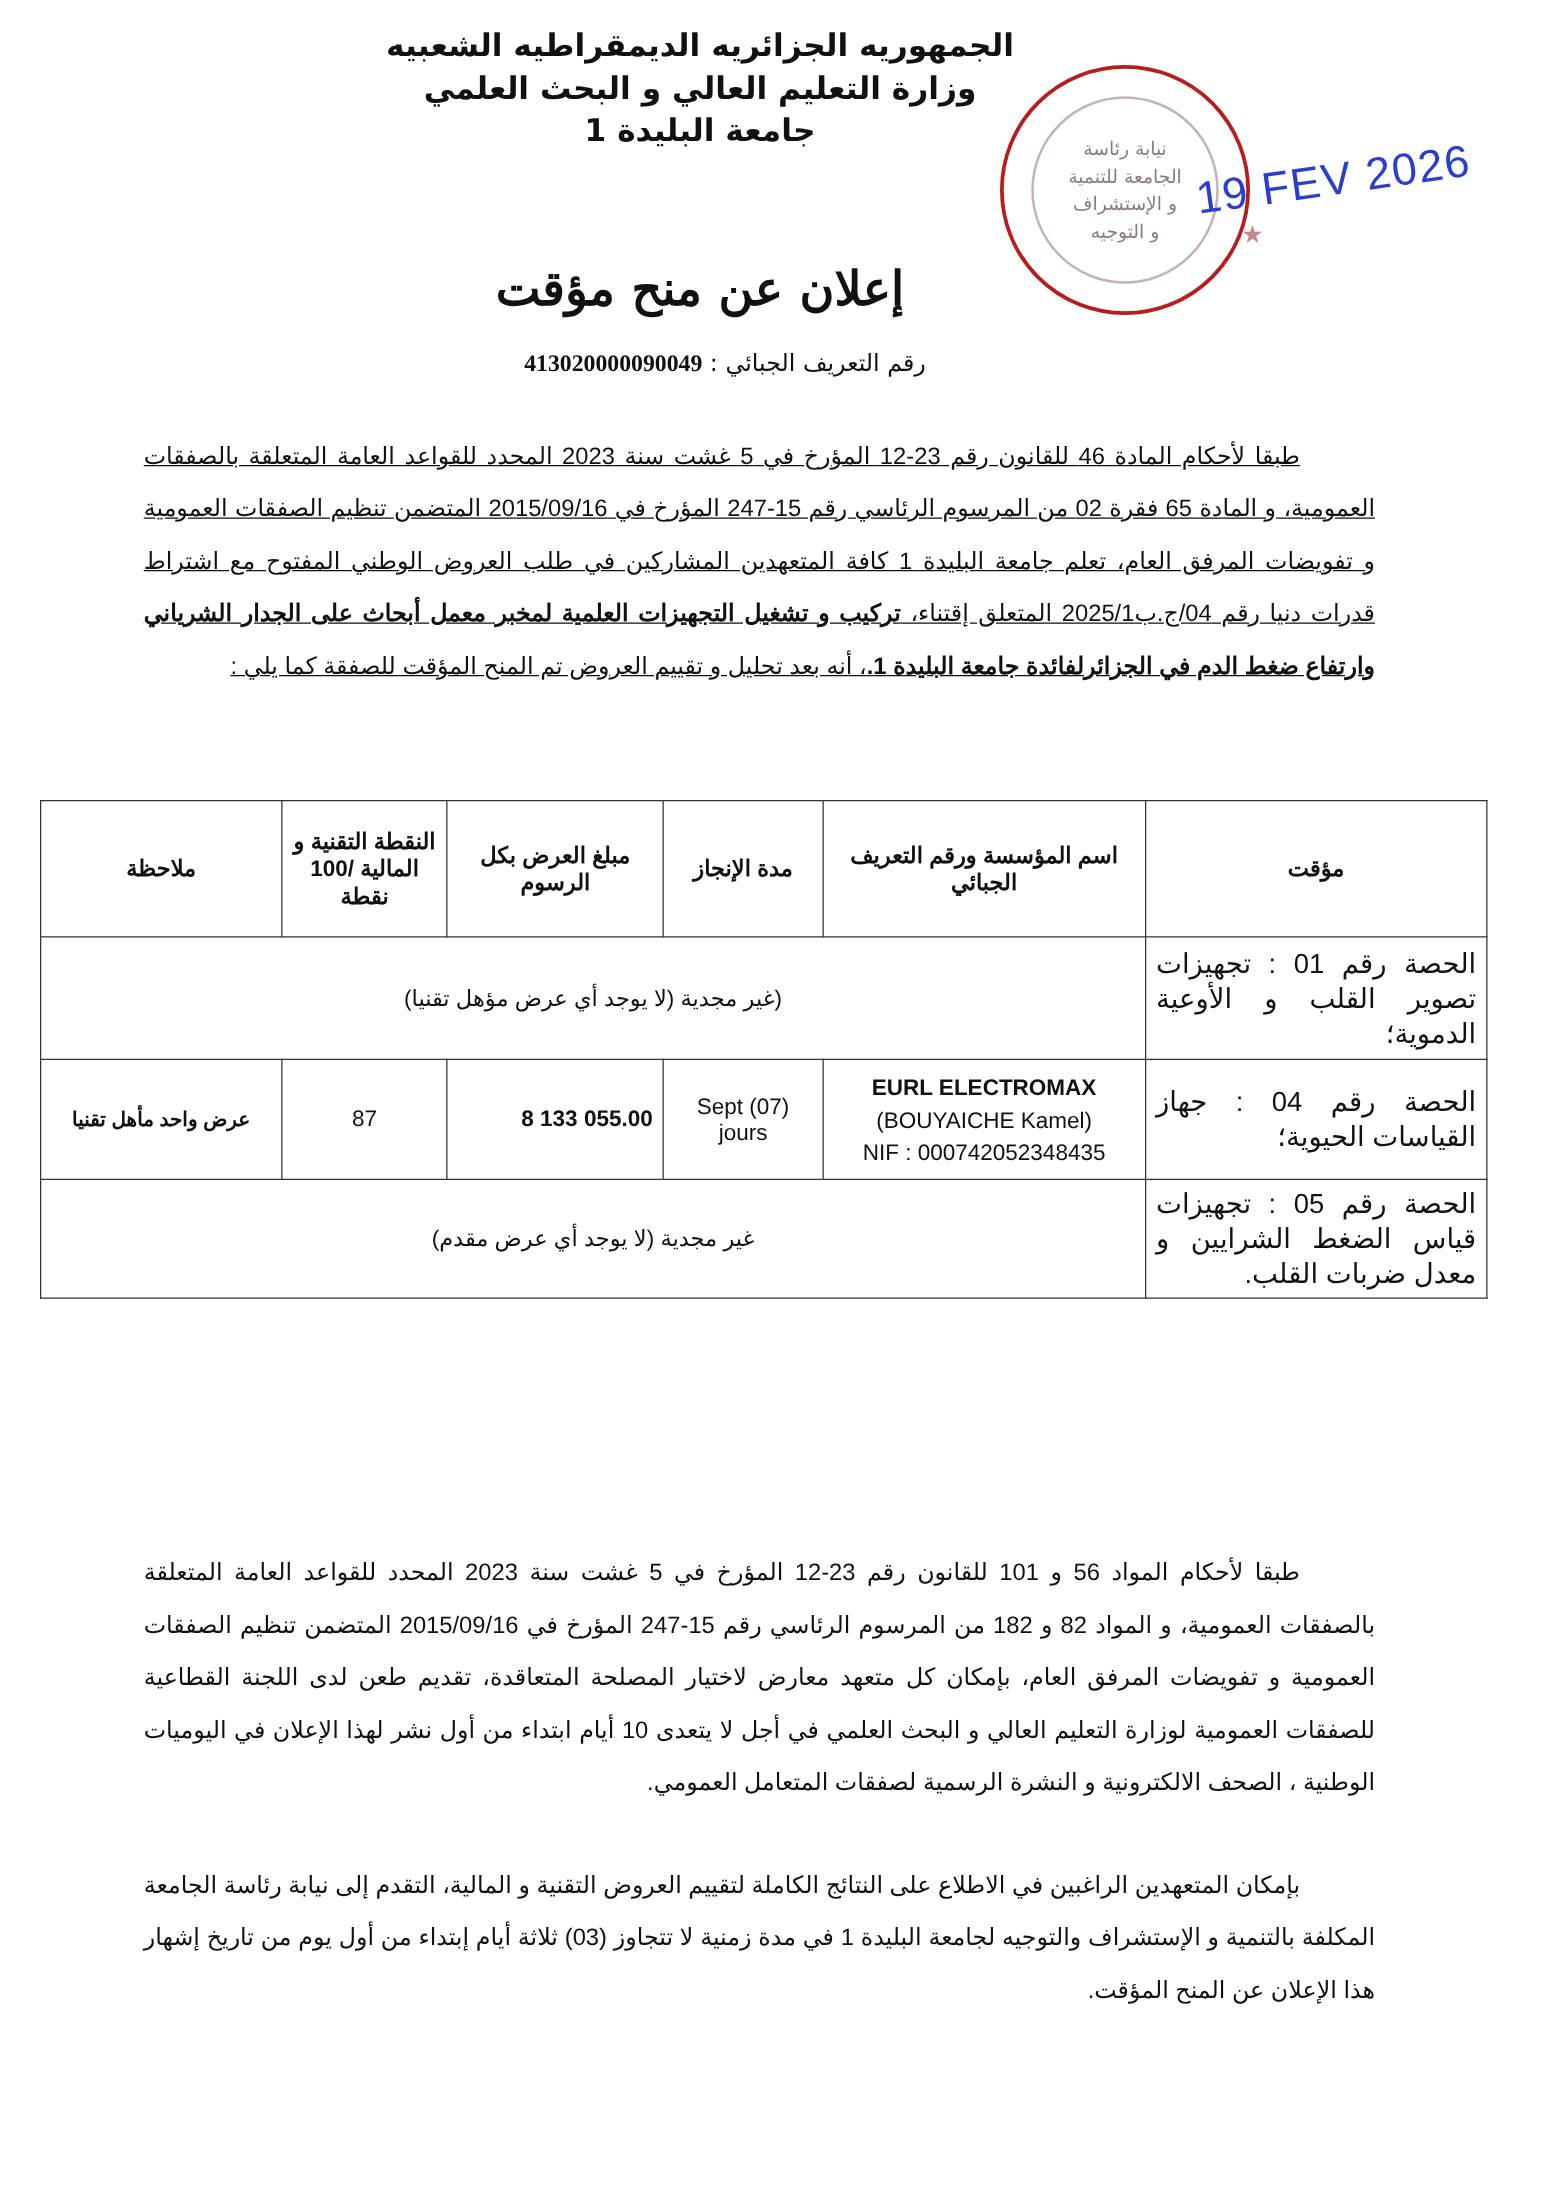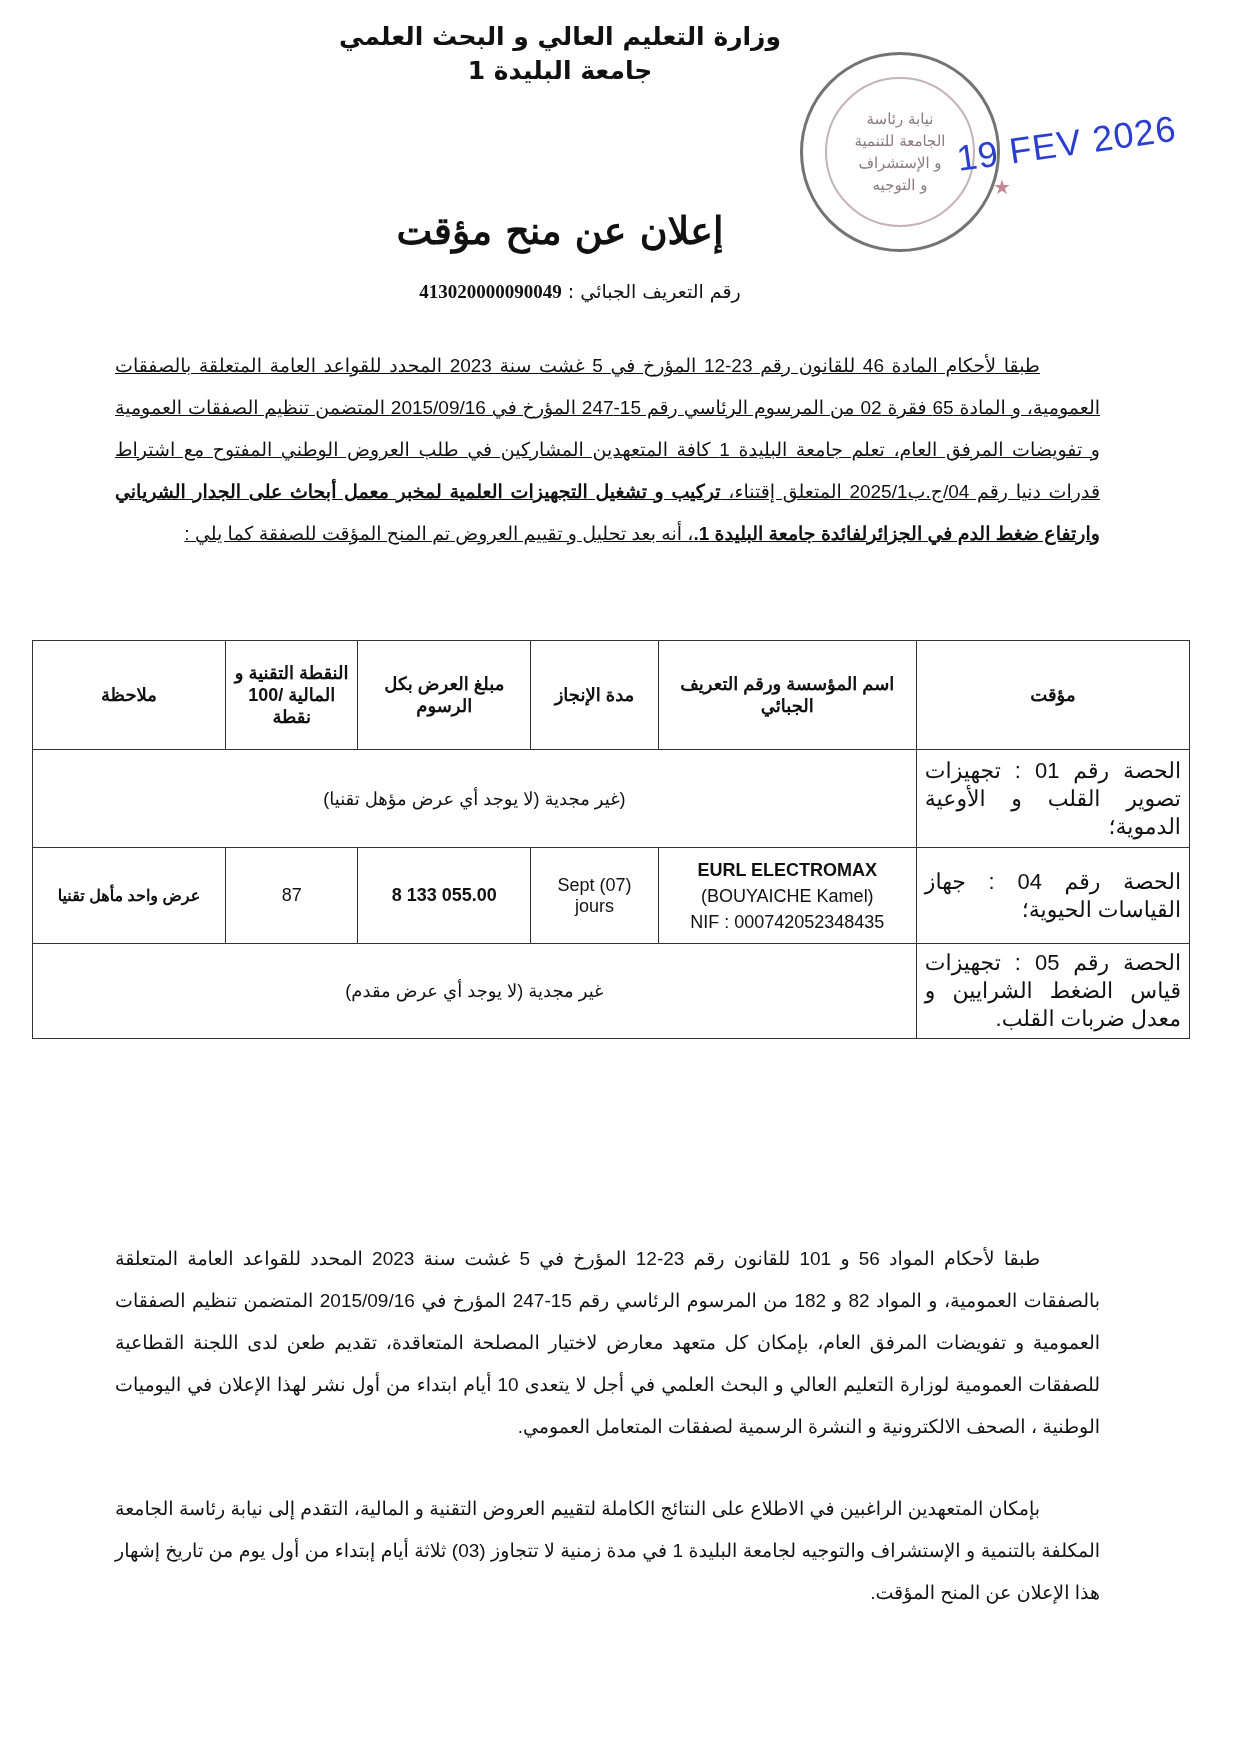--- a/index.html
+++ b/index.html
@@ -1,49 +1,50 @@
 <!DOCTYPE html>
 <html lang="ar" dir="rtl"><head>
 <meta charset="utf-8">
 <style>
   html, body { margin:0; padding:0; background:#ffffff; }
   body { width:1240px; height:1755px; position:relative; overflow:hidden; font-family:"DejaVu Sans", sans-serif; color:#111; }
   .header { position:absolute; top:20px; left:300px; width:520px; text-align:center; }
   .header .l1 { font-size:25px; font-weight:bold; line-height:34px; }
   .header .l2 { font-size:25px; font-weight:bold; line-height:34px; }
   .header .l3 { font-size:25px; font-weight:bold; line-height:34px; }
-  .stamp { position:absolute; top:52px; left:800px; width:200px; height:200px; border-radius:50%; border:3px solid #737373; box-sizing:border-box;text-align:right; }
+  .stamp { position:absolute; top:52px; left:800px; width:200px; height:200px; border-radius:50%; border:3px solid #b91c1c; box-sizing:border-box;text-align:right; }
   .stamp .inner { position:absolute; top:22px; left:22px; width:150px; height:150px; border-radius:50%; border:2px solid #c5b3b9; box-sizing:border-box; display:flex; flex-direction:column; align-items:center; justify-content:center; }
   .stamp .inner span { font-size:15px; color:#8d7a80; line-height:22px; font-family:"DejaVu Serif", serif; }
   .stamp .star { position:absolute; left:190px; top:120px; color:#c38a96; font-size:20px; }
   .datestamp { position:absolute; top:138px; left:960px; direction:ltr; color:#2a3fcf; font-size:36px; font-family:"Liberation Sans Narrow","Liberation Sans", sans-serif; transform:rotate(-8deg); transform-origin:left bottom; letter-spacing:1px; }
   .title { position:absolute; top:208px; left:360px; width:400px; text-align:center; font-size:38px; font-weight:bold; font-family:"DejaVu Serif", serif; }
   .nif { position:absolute; top:280px; left:380px; width:400px; text-align:center; font-size:19px; }
   .nif b { font-family:"Liberation Serif", serif; }
   .para { position:absolute; left:115px; width:985px; font-size:19px; line-height:42px; text-align:justify; font-family:"Liberation Sans", sans-serif; }
   .para .indent { display:inline-block; width:60px; }
   .p1 { top:345px;text-decoration:underline; }
   .p2 { top:1238px; }
   .p3 { top:1488px; }
   table.award { position:absolute; top:640px; left:32px; width:1158px; border-collapse:collapse; font-family:"Liberation Sans", sans-serif; }
   table.award th, table.award td { border:1.5px solid #333; padding:4px 8px; vertical-align:middle; }
   table.award th { font-size:18px; font-weight:bold; height:100px; text-align:center; }
   td.lot { width:255px; font-size:22px; line-height:28px; text-align:justify; vertical-align:top; }
   td.merged { text-align:center; font-size:18px; }
   td.company { direction:ltr; text-align:center; font-size:18px; line-height:26px; width:240px; }
   td.company .cname { font-weight:bold; }
   td.duration { direction:ltr; text-align:center; font-size:18px; width:110px; }
-  td.amount { direction:ltr; text-align:center; font-weight:bold; font-size:18px; vertical-align:top; padding-top:20px; width:155px; }
+  td.amount { direction:ltr; text-align:right; font-weight:bold; font-size:18px; vertical-align:top; padding-top:20px; width:155px; }
   td.score { text-align:center; font-size:18px; width:115px; }
   td.remark { text-align:center; font-weight:bold; font-size:16px; width:175px; }
 </style>
 </head>
 <body>
 
 <div class="header">
+  <div class="l1">الجمهوريه الجزائريه الديمقراطيه الشعبيه</div>
   <div class="l2">وزارة التعليم العالي و البحث العلمي</div>
   <div class="l3">جامعة البليدة 1</div>
 </div>
 
 <div class="stamp">
   <div class="inner">
     <span>نيابة رئاسة</span>
     <span>الجامعة للتنمية</span>
     <span>و الإستشراف</span>
     <span>و التوجيه</span>

